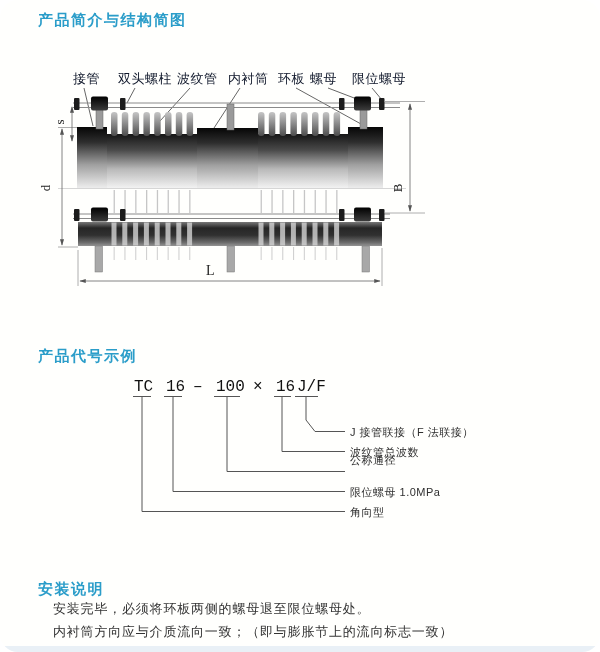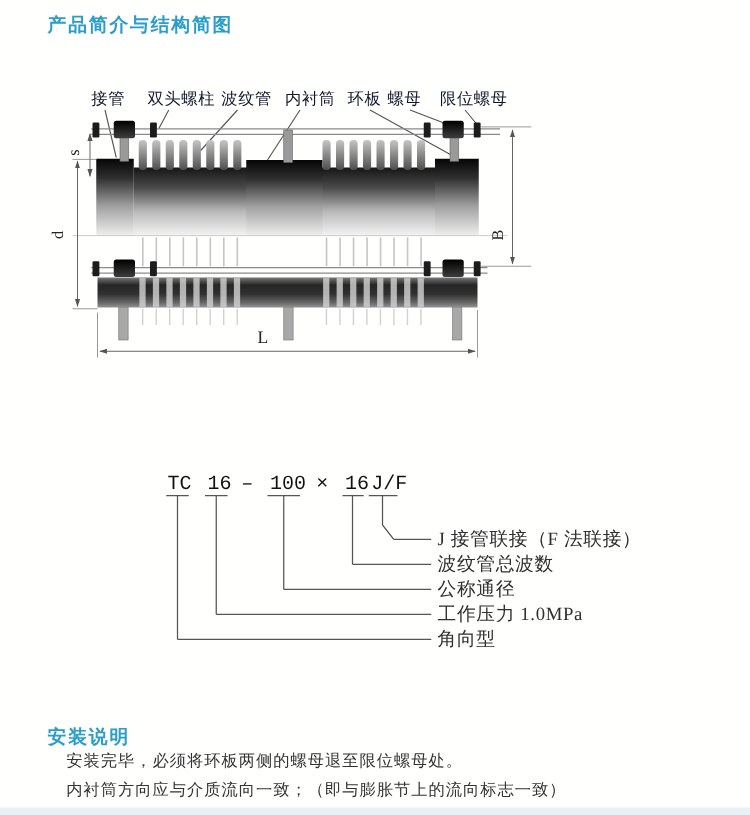--- a/index.html
+++ b/index.html
@@ -1,19 +1,20 @@
 <!DOCTYPE html>
 <html><head>
 <meta charset="utf-8">
 <style>
   html,body{margin:0;padding:0;}
   .page{
     position:relative;width:600px;height:652px;overflow:hidden;
     background:#fffffd;
     font-family:"Liberation Sans", sans-serif;
+    border-radius:18px;
   }
   .heading{
     position:absolute;left:38px;
     font-size:15px;font-weight:bold;letter-spacing:1.5px;
     color:#2b9dc9;
   }
   .part-label{
     position:absolute;top:70px;font-size:13px;font-weight:normal;
     color:#0f172a;letter-spacing:0.5px;white-space:nowrap;
   }
@@ -22,21 +23,21 @@
     font-size:13px;color:#222;
   }
   .rot{transform:rotate(-90deg);transform-origin:center;}
   .code-part{
     position:absolute;top:378px;
     font-family:Liberation Mono, monospace;font-size:16px;color:#111;
     white-space:nowrap;
   }
   .callout{
     position:absolute;left:350px;height:16px;line-height:16px;
-    font-size:15px;color:#2f2f2f;letter-spacing:0.5px;white-space:nowrap;font-family:Liberation Serif, serif;
+    font-size:11px;color:#2f2f2f;letter-spacing:0.5px;white-space:nowrap;
   }
   .install-text{
     position:absolute;left:53px;top:598px;width:480px;
     font-size:13px;line-height:22.5px;color:#333;letter-spacing:0.8px;
   }
   .bottom-strip{
     position:absolute;left:0;top:646px;width:600px;height:6px;
     background:#e9f0f6;
   }
   svg{position:absolute;left:0;top:0;}
@@ -257,33 +258,34 @@
   <span class="part-label" style="left:228px">内衬筒</span>
   <span class="part-label" style="left:278px">环板</span>
   <span class="part-label" style="left:310px">螺母</span>
   <span class="part-label" style="left:352px">限位螺母</span>
 
   <span class="dim-label rot" style="left:57px;top:114px">s</span>
   <span class="dim-label rot" style="left:43px;top:180px">d</span>
   <span class="dim-label rot" style="left:394px;top:180px">B</span>
   <span class="dim-label" style="left:206px;top:263px;font-size:14px">L</span>
 
+  <div class="heading" style="top:347px">产品代号示例</div>
 
   <span class="code-part" style="left:134px">TC</span>
   <span class="code-part" style="left:166px">16</span>
   <span class="code-part" style="left:193px">–</span>
   <span class="code-part" style="left:216px">100</span>
   <span class="code-part" style="left:253px">×</span>
   <span class="code-part" style="left:276px">16</span>
   <span class="code-part" style="left:297px">J/F</span>
 
   <span class="callout" style="top:424px">J 接管联接（F 法联接）</span>
   <span class="callout" style="top:444px">波纹管总波数</span>
-  <span class="callout" style="top:464px">公称通径</span>
-  <span class="callout" style="top:484px">工作压力 1.0MPa</span>
+  <span class="callout" style="top:452px">公称通径</span>
+  <span class="callout" style="top:484px">限位螺母 1.0MPa</span>
   <span class="callout" style="top:504px">角向型</span>
 
   <div class="heading" style="top:580px">安装说明</div>
 
   <div class="install-text">
     <div>安装完毕，必须将环板两侧的螺母退至限位螺母处。</div>
     <div>内衬筒方向应与介质流向一致；（即与膨胀节上的流向标志一致）</div>
   </div>
 
   <div class="bottom-strip"></div>

